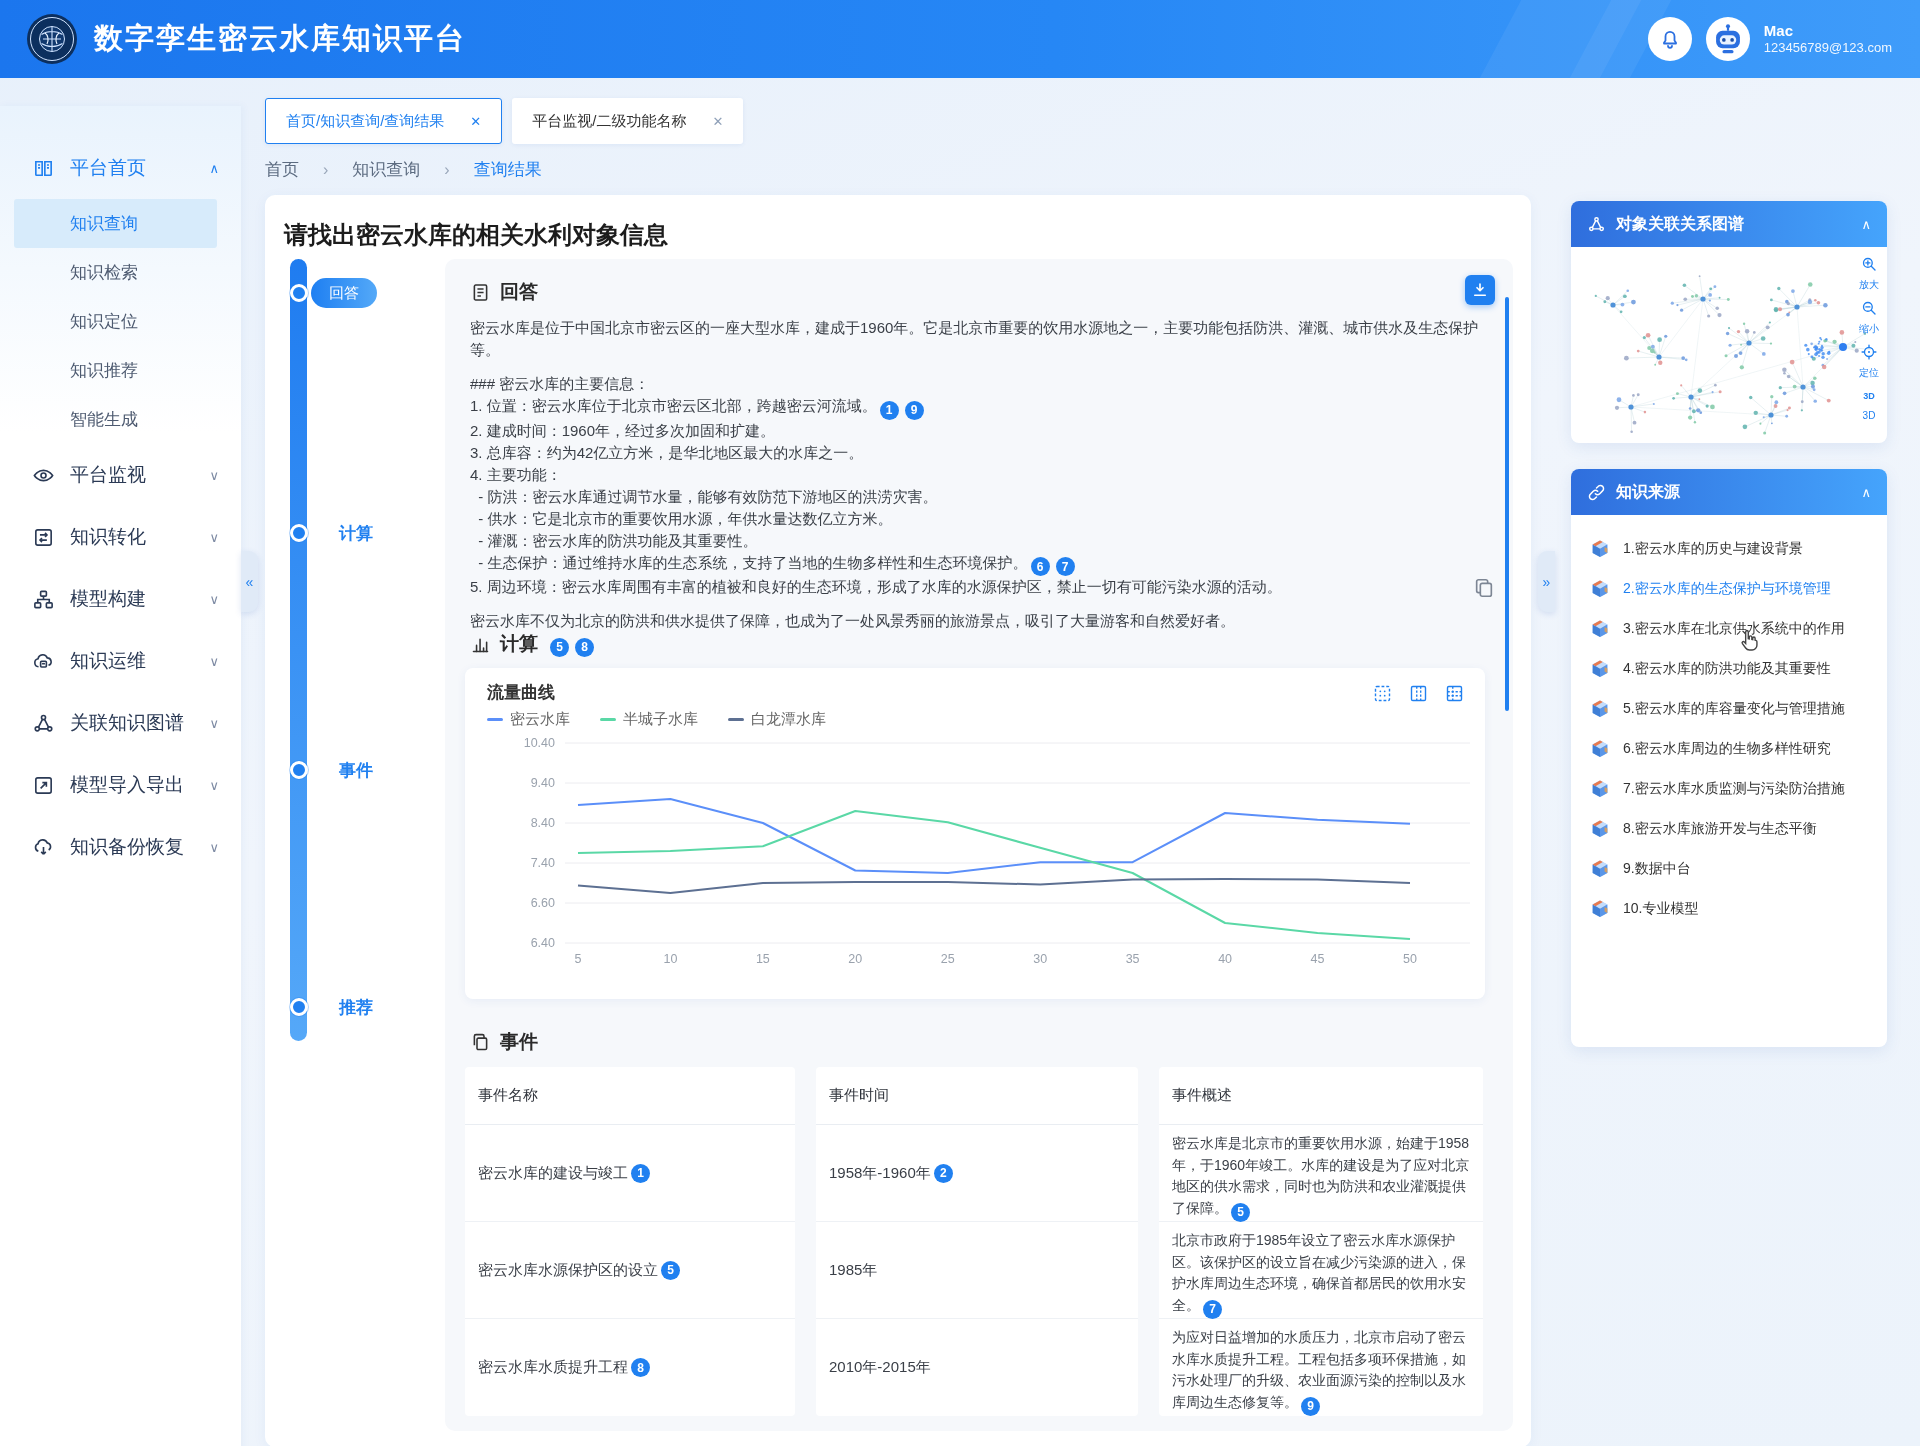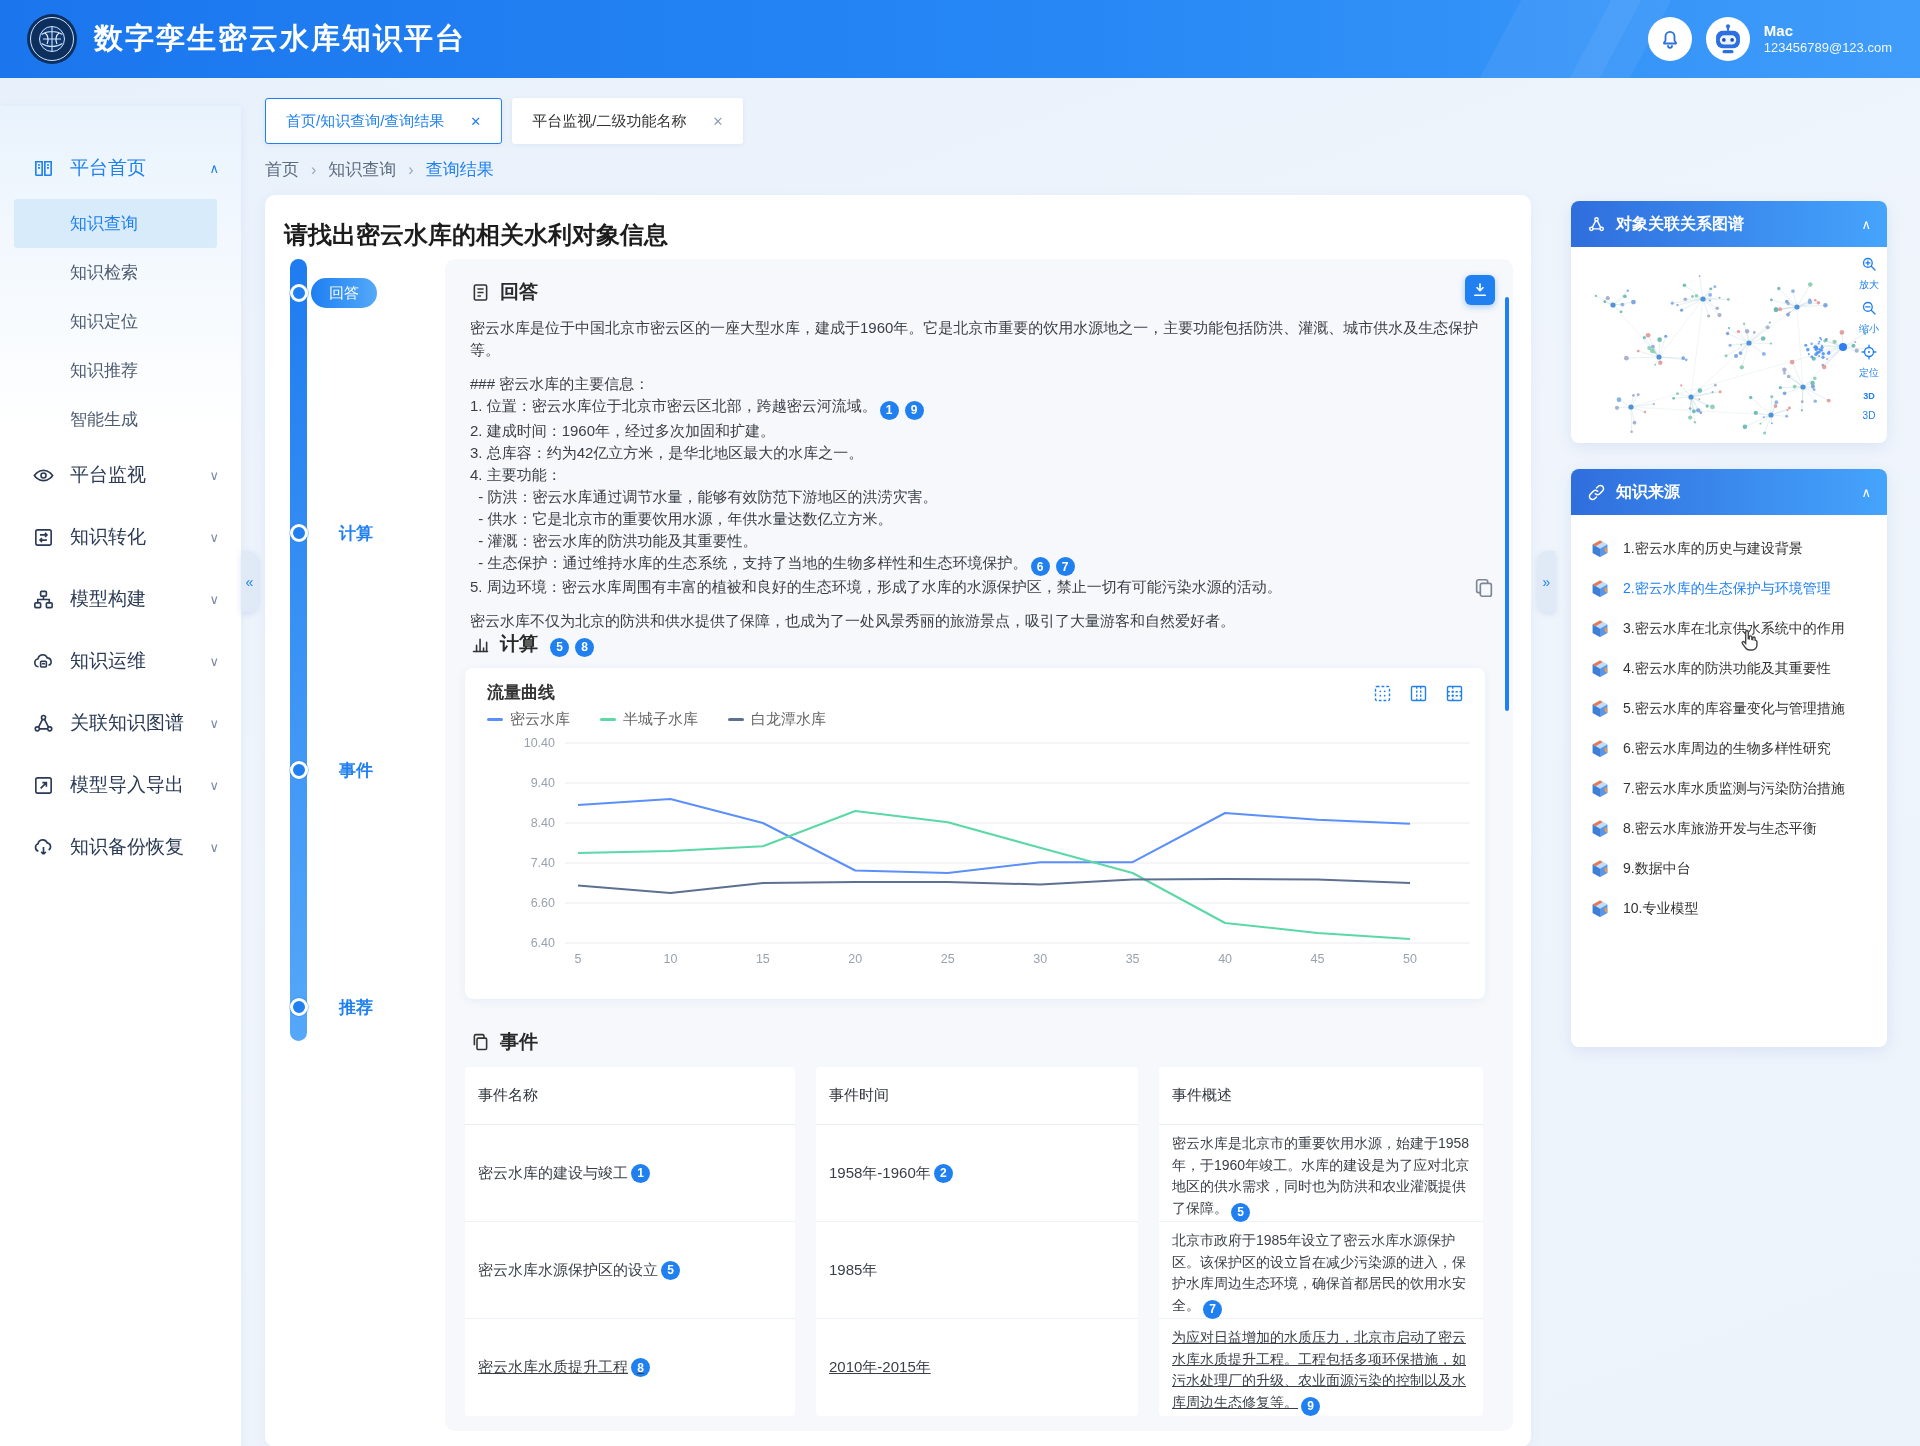--- a/index.html
+++ b/index.html
@@ -45,21 +45,21 @@
   .collapse-right { left:1538px; top:551px; border-radius:9px 0 0 9px; }
 
   
   .content { position:absolute; left:241px; top:78px; width:1314px; height:1368px; padding-left:24px; }
   .tabbar { display:flex; gap:10px; margin-top:20px; }
   .tab { height:46px; display:flex; align-items:center; gap:26px; padding:0 20px; background:#fff;
     border-radius:3px; font-size:15px; color:#333; box-shadow:0 1px 4px rgba(40,90,180,.08); cursor:pointer; }
   .tab.active { border:1px solid #2080f0; color:#2080f0; }
   .tab .close { font-size:13px; color:#8fa0b8; cursor:pointer; }
   .tab.active .close { color:#2080f0; }
-  .breadcrumb { display:flex; align-items:center; gap:12px; margin-top:14px; font-size:17px; color:#5c6b80; }
+  .breadcrumb { display:flex; align-items:center; gap:24px; margin-top:14px; font-size:17px; color:#5c6b80; }
   .breadcrumb .sep { color:#9aa7ba; font-size:16px; }
   .breadcrumb .crumb.last { color:#2080f0; }
 
   .main-card { position:relative; width:1266px; height:1252px; margin-top:14px; background:#fff;
     border-radius:10px; box-shadow:0 3px 14px rgba(40,90,180,.06); }
   .q-title { position:absolute; left:19px; top:24px; font-size:24px; font-weight:bold; color:#1c1c1c; }
 
   
   .tl-bar { position:absolute; left:25px; top:64px; width:17px; height:782px; border-radius:9px;
     background:linear-gradient(180deg,#1f7cf0,#55a8f8); }
@@ -98,21 +98,21 @@
   .chart-tools { position:absolute; right:20px; top:15px; display:flex; gap:15px; }
   .chart-tools .ct { width:21px; height:21px; cursor:pointer; }
   .plot { position:absolute; left:0; top:62px; }
 
   
   .evt-col { position:absolute; background:#fff; border-radius:4px; overflow:hidden; }
   .evt-th { height:58px; display:flex; align-items:center; padding:0 13px; font-size:15px; color:#30343c;
     border-bottom:1px solid #e9edf2; }
   .evt-cell { height:97px; padding:9px 13px; font-size:15px; color:#3a3f47; border-bottom:1px solid #eef1f5;
     display:flex; align-items:center; }
-  .evt-cell:last-child { border-bottom:none;text-decoration:underline; }
+  .evt-cell:last-child { border-bottom:none; }
   .evt-cell.summary { font-size:14px; line-height:21.5px; align-items:flex-start; padding-top:8px; display:block; }
 
   
   .rightbar { position:absolute; left:1555px; top:78px; width:365px; height:1368px; padding:0 33px 0 16px; }
   .rpanel { width:316px; background:#fff; border-radius:8px; box-shadow:0 4px 16px rgba(40,90,180,.10); overflow:hidden; }
   .rp-head { height:46px; background:linear-gradient(90deg,#2f6edd 0%,#45a4fc 100%);
     display:flex; align-items:center; padding:0 16px; color:#fff; }
   .rp-head .hicon { width:19px; height:19px; margin-right:10px; }
   .rp-head .htitle { font-size:16px; font-weight:bold; flex:1; }
   .rp-head .hchev { font-size:13px; cursor:pointer; }

